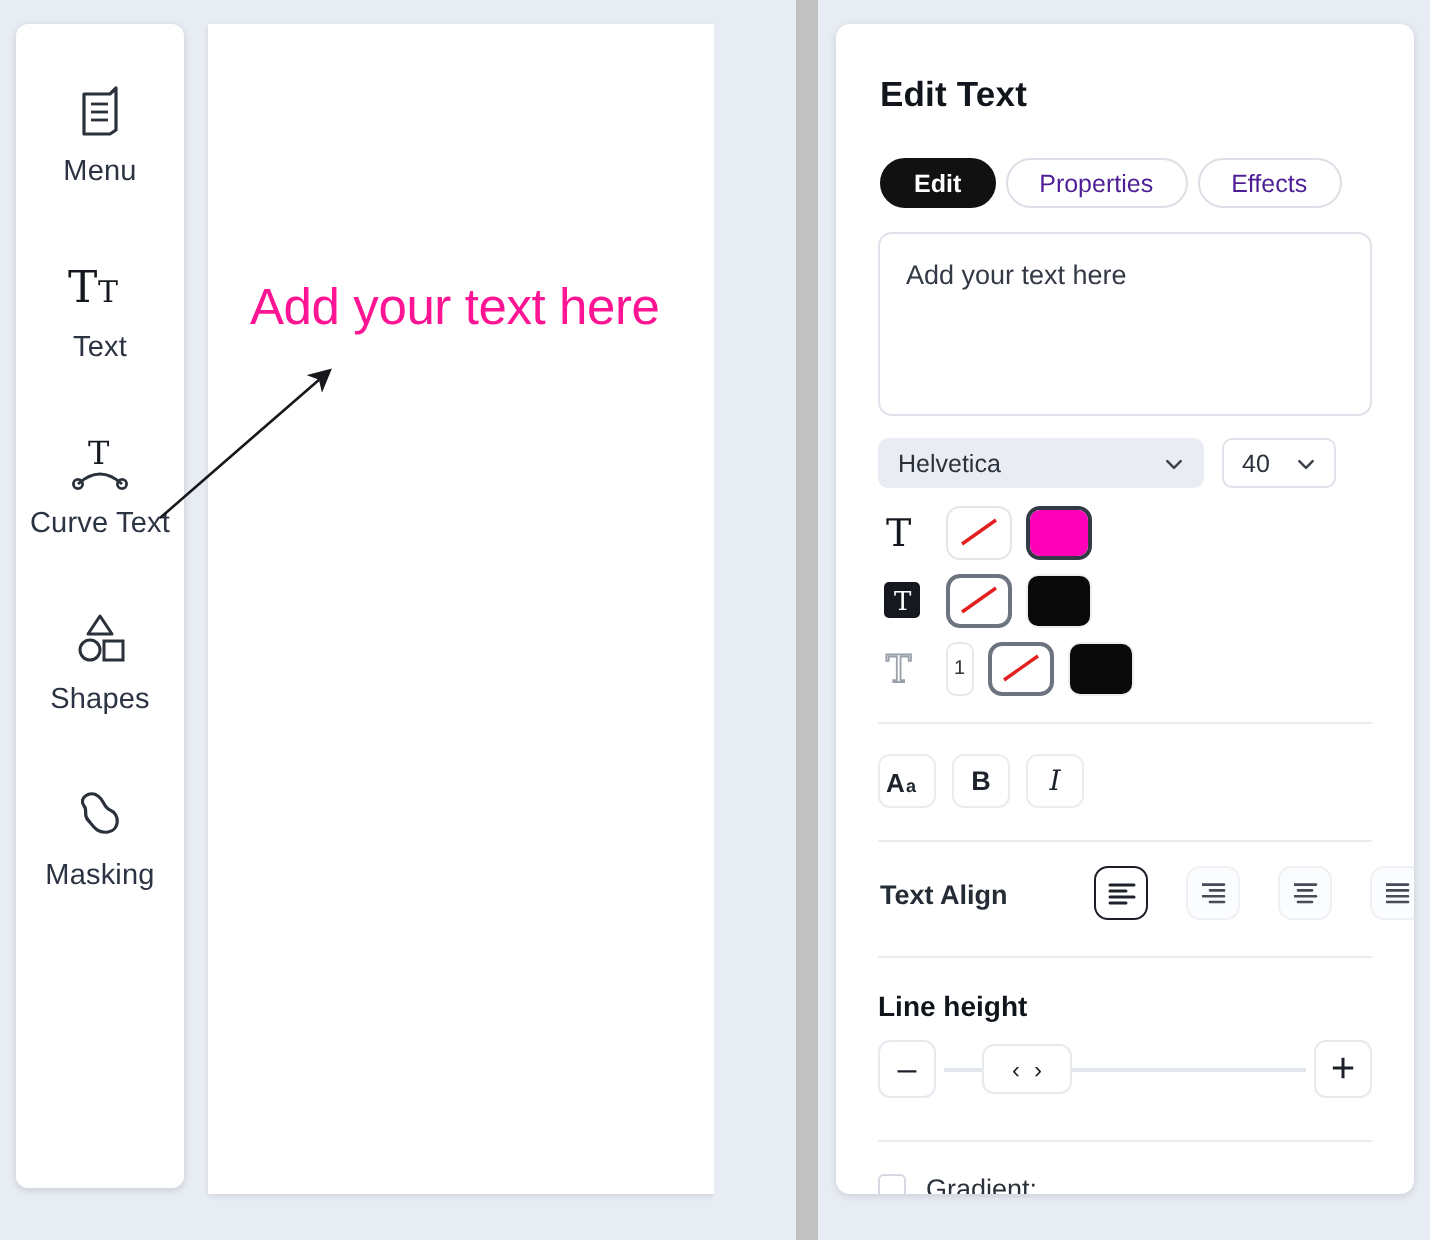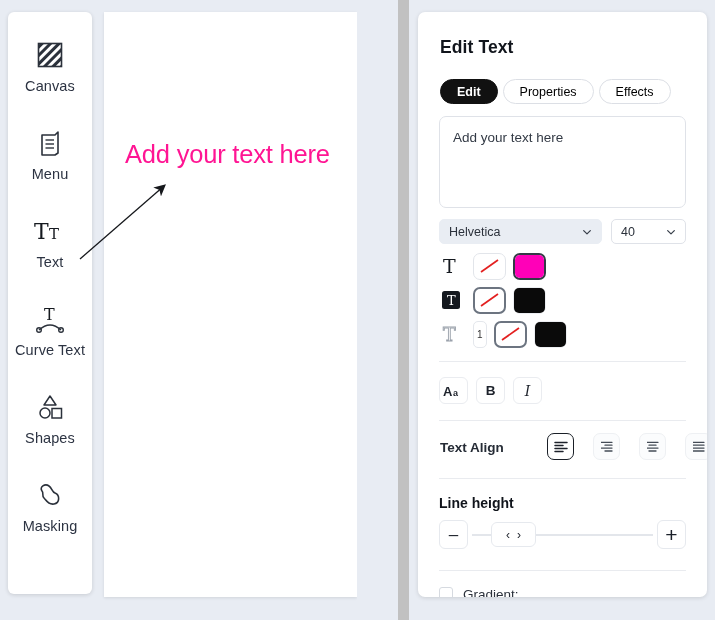--- a/index.html
+++ b/index.html
@@ -68,21 +68,21 @@
   #panel-title{
     position:absolute;left:22px;top:25px;
     font-size:17.5px;font-weight:bold;color:#11151c;letter-spacing:.1px;
   }
 
   
   #tabs{position:absolute;left:22px;top:67px;display:flex;gap:5px;}
   .tab{
     height:25px;padding:0 16px;border-radius:13px;
     display:flex;align-items:center;justify-content:center;
-    font-size:12.5px;color:#000000;background:#fff;
+    font-size:12.5px;color:#4c1d95;background:#fff;
     border:1px solid #dcdfe5;box-sizing:border-box;cursor:pointer;
     white-space:nowrap;
   }
   .tab.active{background:#111111;border-color:#111111;color:#ffffff;font-weight:600;}
 
   
   #text-area{
     position:absolute;left:21px;top:104px;width:247px;height:92px;
     border:1px solid #dfe2e8;border-radius:7px;background:#fff;
     box-sizing:border-box;padding:12px 13px;
@@ -92,21 +92,21 @@
 
   
   #font-row{position:absolute;left:21px;top:207px;display:flex;gap:9px;}
   .dd{
     height:25px;box-sizing:border-box;border-radius:5px;
     display:flex;align-items:center;
     font-size:12.5px;color:#2b313b;padding:0 9px;cursor:pointer;position:relative;
   }
   .dd .dd-val{flex:1;white-space:nowrap;}
   .dd-font{width:163px;background:#e9edf3;border:1px solid #e9edf3;}
-  .dd-size{width:75px;background:#ffffff;border:1px solid #dfe2e8;justify-content:flex-end;}
+  .dd-size{width:57px;background:#ffffff;border:1px solid #dfe2e8;justify-content:flex-end;}
   .chev{width:10px;height:10px;margin-left:6px;flex:none;}
 
   
   .color-row{position:absolute;left:21px;height:30px;display:flex;align-items:center;}
   #crow1{top:239px;}
   #crow2{top:273px;}
   #crow3{top:307px;}
   .trow-ico{width:34px;display:flex;align-items:center;justify-content:flex-start;}
   .spacer{flex:1;}
   .stroke-w{
@@ -168,33 +168,20 @@
     width:14px;height:14px;border:1px solid #d6dae0;border-radius:3px;background:#fff;
     box-sizing:border-box;cursor:pointer;
   }
   #grad-label{font-size:13.5px;color:#2b313b;}
 </style>
 </head>
 <body>
 
 <div id="sidebar">
 
-  <div class="tool">
-    <div class="tool-ico">
-      <svg width="30" height="30" viewBox="0 0 30 30">
-        <defs>
-            <pattern id="hatch" width="6" height="6" patternUnits="userSpaceOnUse" patternTransform="rotate(45)">
-          <rect width="3" height="6" fill="#2b313b"></rect>
-            </pattern>
-          </defs>
-        <rect x="3.5" y="3.5" width="23" height="23" fill="url(#hatch)" stroke="#2b313b" stroke-width="1.6"></rect>
-      </svg>
-    </div>
-    <div class="tool-label">Canvas</div>
-  </div>
 
   <div class="tool">
     <div class="tool-ico">
       <svg width="28" height="30" viewBox="0 0 28 30">
         <path d="M6 7 L19 7 L22 4 L22 25 L19 27 L6 27 Z" fill="none" stroke="#2b313b" stroke-width="1.6" stroke-linejoin="round"></path>
         <line x1="9.5" y1="12" x2="18" y2="12" stroke="#2b313b" stroke-width="1.4"></line>
         <line x1="9.5" y1="16" x2="18" y2="16" stroke="#2b313b" stroke-width="1.4"></line>
         <line x1="9.5" y1="20" x2="18" y2="20" stroke="#2b313b" stroke-width="1.4"></line>
       </svg>
     </div>

